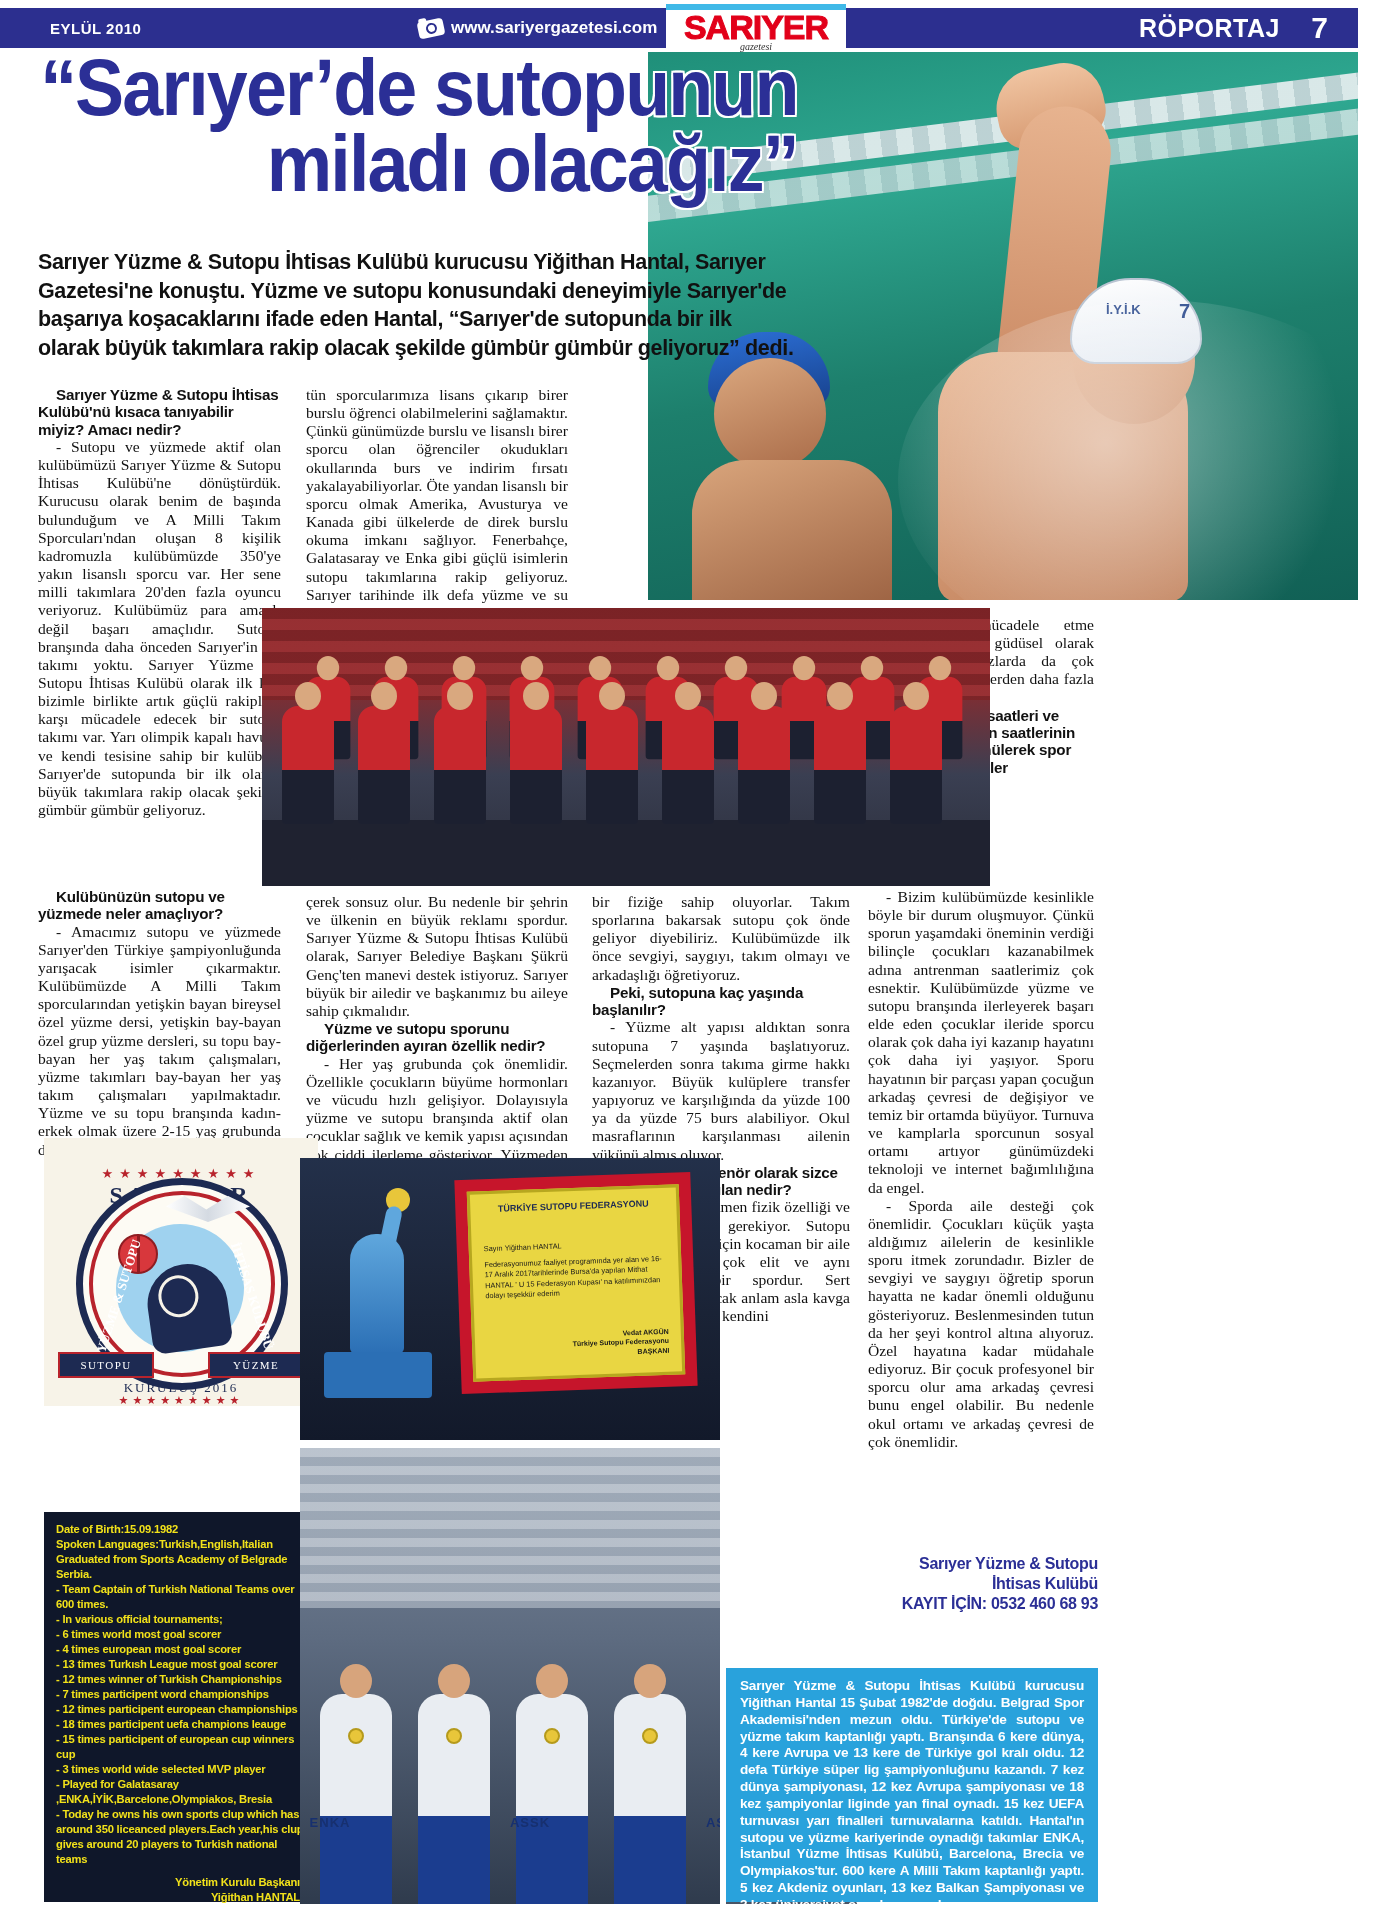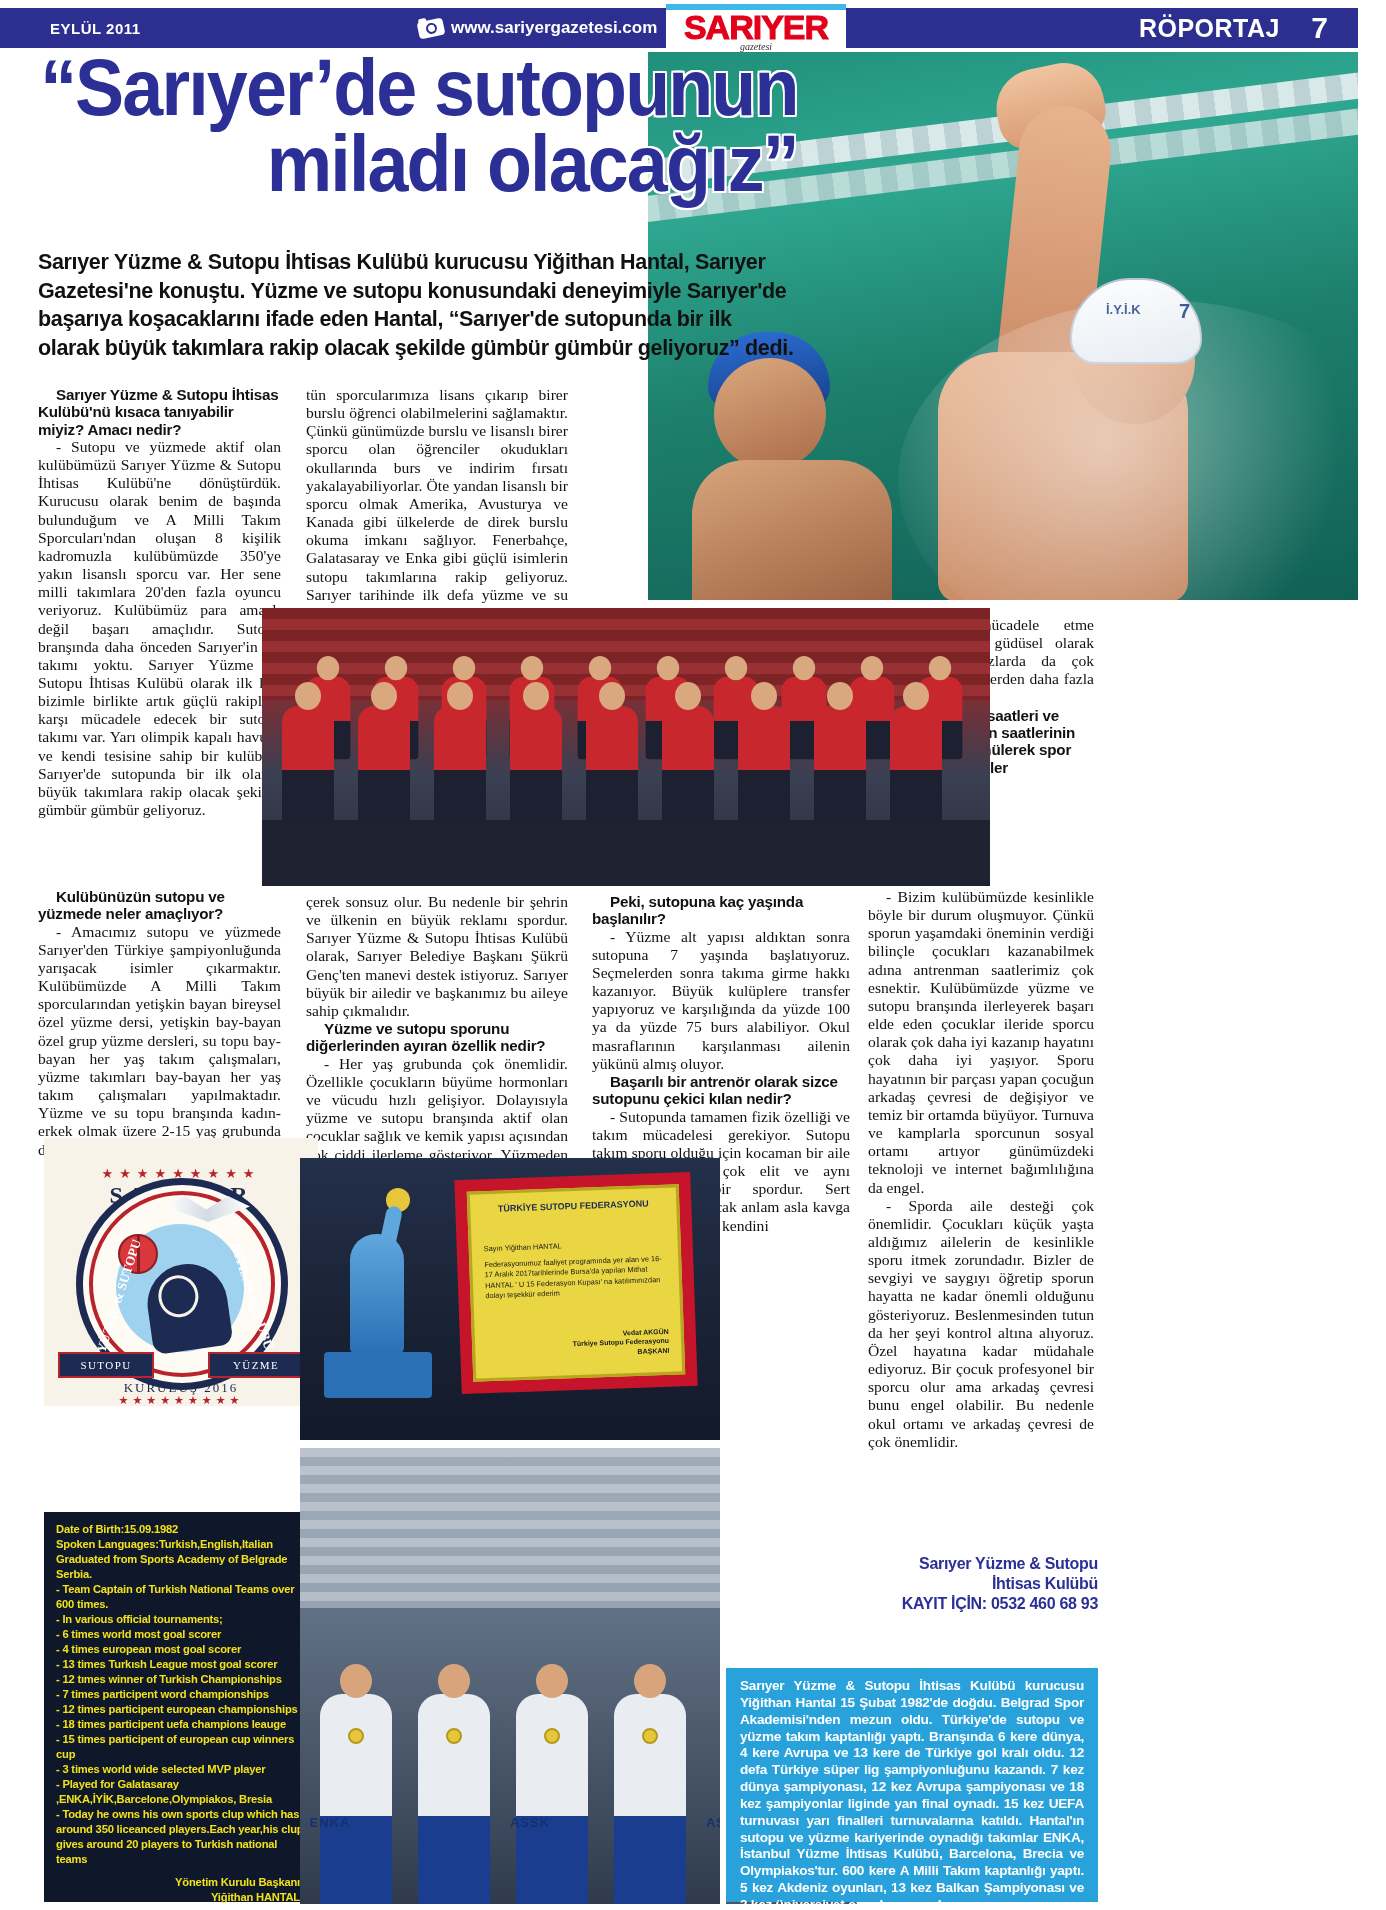--- a/index.html
+++ b/index.html
@@ -353,21 +353,21 @@
     letter-spacing:-.25px;
   }
 </style>
 </head>
 <body>
 
 <div class="page">
 
   <div class="masthead">
     <div class="edge-l"></div>
-    <div class="mh-date">EYLÜL 2011</div>
+    <div class="mh-date">EYLÜL 2010</div>
 
     <div class="mh-web">
       <div class="camicon"></div>
       <div class="mh-url">www.sariyergazetesi.com</div>
     </div>
 
     <div class="mh-logo">
       <div class="bar"></div>
       <div class="word">SARIYER</div>
       <div class="sub">gazetesi</div>
@@ -420,20 +420,21 @@
     <p class="noind">tün sporcularımıza lisans çıkarıp birer burslu öğrenci olabilmelerini sağlamaktır. Çünkü günümüzde burslu ve lisanslı birer sporcu olan öğrenciler okudukları okullarında burs ve indirim fırsatı yakalayabiliyorlar. Öte yandan lisanslı bir sporcu olmak Amerika, Avusturya ve Kanada gibi ülkelerde de direk burslu okuma imkanı sağlıyor. Fenerbahçe, Galatasaray ve Enka gibi güçlü isimlerin sutopu takımlarına rakip geliyoruz. Sarıyer tarihinde ilk defa yüzme ve su topuyla Sarıyer halkını temsil edecek bir takıma sahip oluyor. Bir çocuk doğar, büyür, yetişir ve spor da böyle nesilden nesile ge-</p>
   </div>
 
   <div class="col" id="col2b">
     <p class="noind">çerek sonsuz olur. Bu nedenle bir şehrin ve ülkenin en büyük reklamı spordur. Sarıyer Yüzme &amp; Sutopu İhtisas Kulübü olarak, Sarıyer Belediye Başkanı Şükrü Genç'ten manevi destek istiyoruz. Sarıyer büyük bir ailedir ve başkanımız bu aileye sahip çıkmalıdır.</p>
     <p class="qst">Yüzme ve sutopu sporunu diğerlerinden ayıran özellik nedir?</p>
     <p>- Her yaş grubunda çok önemlidir. Özellikle çocukların büyüme hormonları ve vücudu hızlı gelişiyor. Dolayısıyla yüzme ve sutopu branşında aktif olan çocuklar sağlık ve kemik yapısı açısından çok ciddi ilerleme gösteriyor. Yüzmeden sonra sutopu erkekler inanılmaz</p>
   </div>
 
   <div class="col" id="col3">
+    <p class="noind">bir fiziğe sahip oluyorlar. Takım sporlarına bakarsak sutopu çok önde geliyor diyebiliriz. Kulübümüzde ilk önce sevgiyi, saygıyı, takım olmayı ve arkadaşlığı öğretiyoruz.</p>
     <p class="qst">Peki, sutopuna kaç yaşında başlanılır?</p>
     <p>- Yüzme alt yapısı aldıktan sonra sutopuna 7 yaşında başlatıyoruz. Seçmelerden sonra takıma girme hakkı kazanıyor. Büyük kulüplere transfer yapıyoruz ve karşılığında da yüzde 100 ya da yüzde 75 burs alabiliyor. Okul masraflarının karşılanması ailenin yükünü almış oluyor.</p>
     <p class="qst">Başarılı bir antrenör olarak sizce sutopunu çekici kılan nedir?</p>
     <p>- Sutopunda tamamen fizik özelliği ve takım mücadelesi gerekiyor. Sutopu takım sporu olduğu için kocaman bir aile oluşuyor. Sutopu çok elit ve aynı zamanda sert bir spordur. Sert ifadesinden çıkarılacak anlam asla kavga dövüş değildir. Ama kendini</p>
   </div>
 
   <div class="col" id="col4">
     <p class="noind">koruma ve mücadele etme yeteneğini de iç güdüsel olarak verir. Sutopu kızlarda da çok popüler ama erkeklerden daha fazla talep oluyor.</p>
     <p class="qst">Eğitimde okul saatleri ve sporda antrenman saatlerinin çakışacağı düşünülerek spor bırakılabiliyor. Neler söylersiniz?</p>
   </div>

